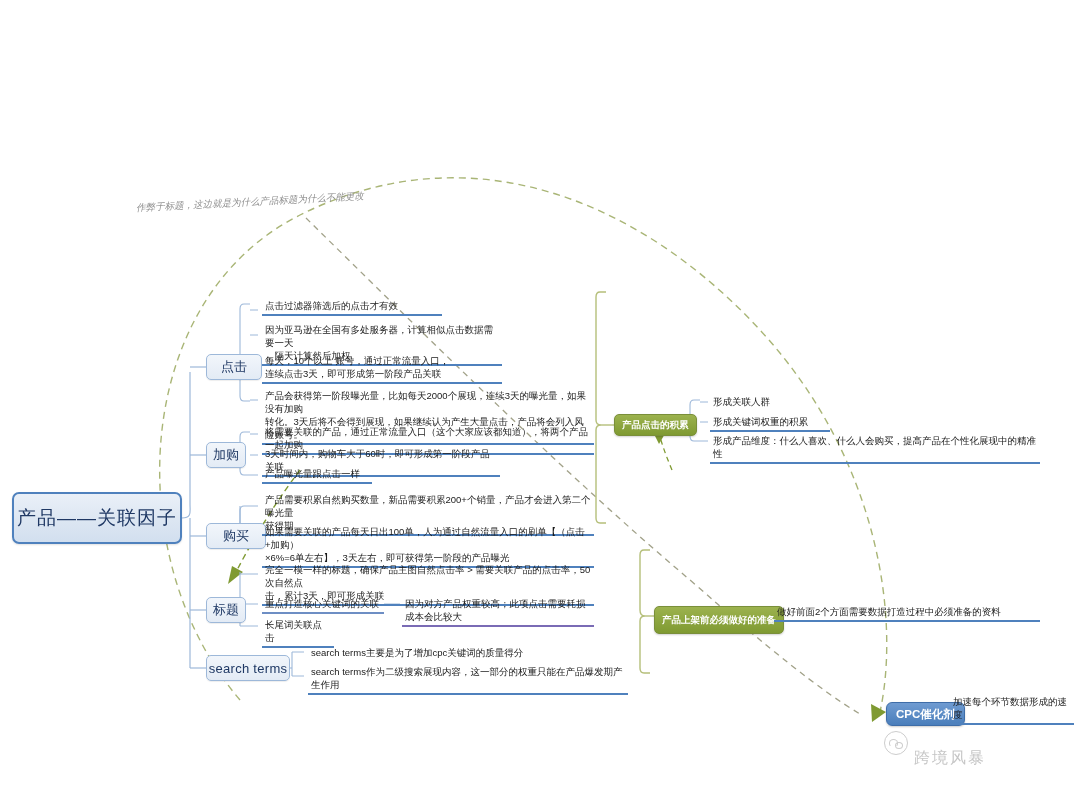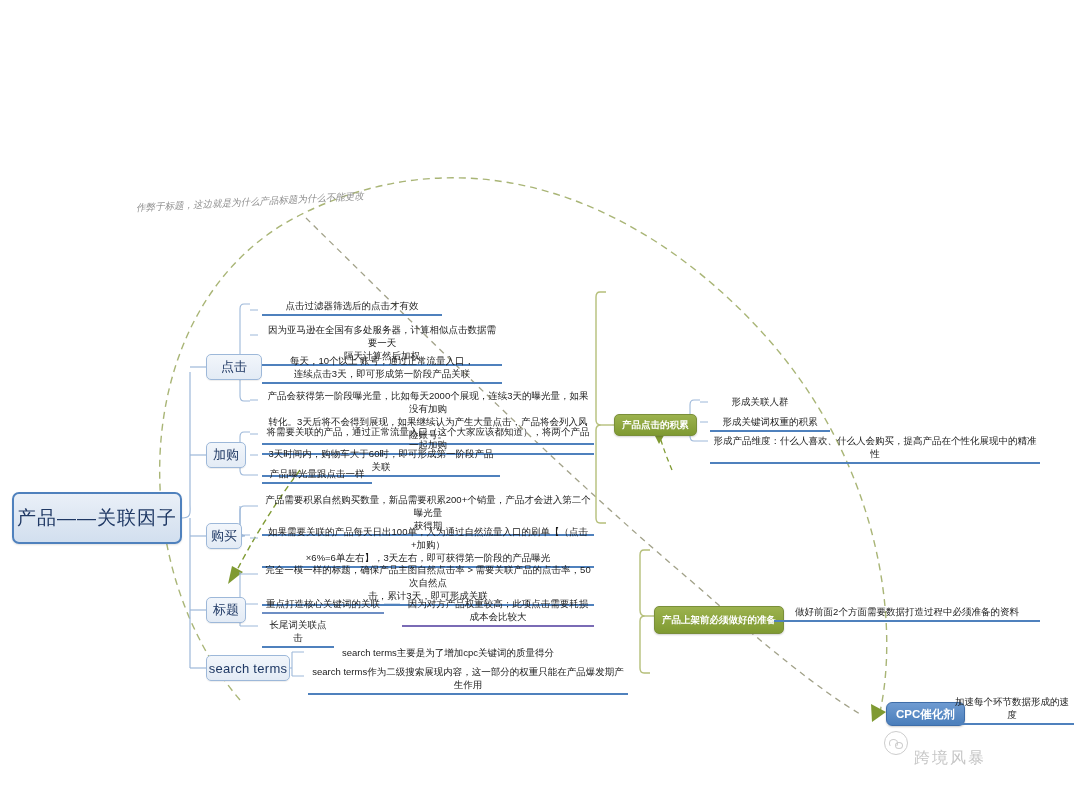--- a/index.html
+++ b/index.html
@@ -46,21 +46,20 @@
 
   
   .leaf{
     position:absolute;
     box-sizing:border-box;
     padding:1px 3px 2px 3px;
     color:#1a1a1a;
     font-size:9.5px;
     line-height:13px;
     white-space:pre-line;
-    text-align:center;
   }
   .leaf.u1{border-bottom:2px solid #4f81bd;}
   .leaf.u3{border-bottom:2px solid #6d8ec4;}
   .leaf.plain{border-bottom:none;}
   .leaf.purple{border-bottom:2px solid #7a6bb5;}
 
   
   .green{
     position:absolute;
     box-sizing:border-box;
@@ -201,21 +200,21 @@
   </div>
 
   <div class="l1" style="left:206px;top:354px;width:56px;height:26px;">
     <span>点击</span>
   </div>
 
   <div class="l1" style="left:206px;top:442px;width:40px;height:26px;font-family:Liberation Serif, serif;">
     <span>加购</span>
   </div>
 
-  <div class="l1" style="left:206px;top:523px;width:36px;height:26px;">
+  <div class="l1" style="left:206px;top:523px;width:60px;height:26px;">
     <span>购买</span>
   </div>
 
   <div class="l1" style="left:206px;top:597px;width:40px;height:26px;">
     <span>标题</span>
   </div>
 
   <div class="l1 wide" style="left:206px;top:655px;width:84px;height:26px;">
     <span>search terms</span>
   </div>

